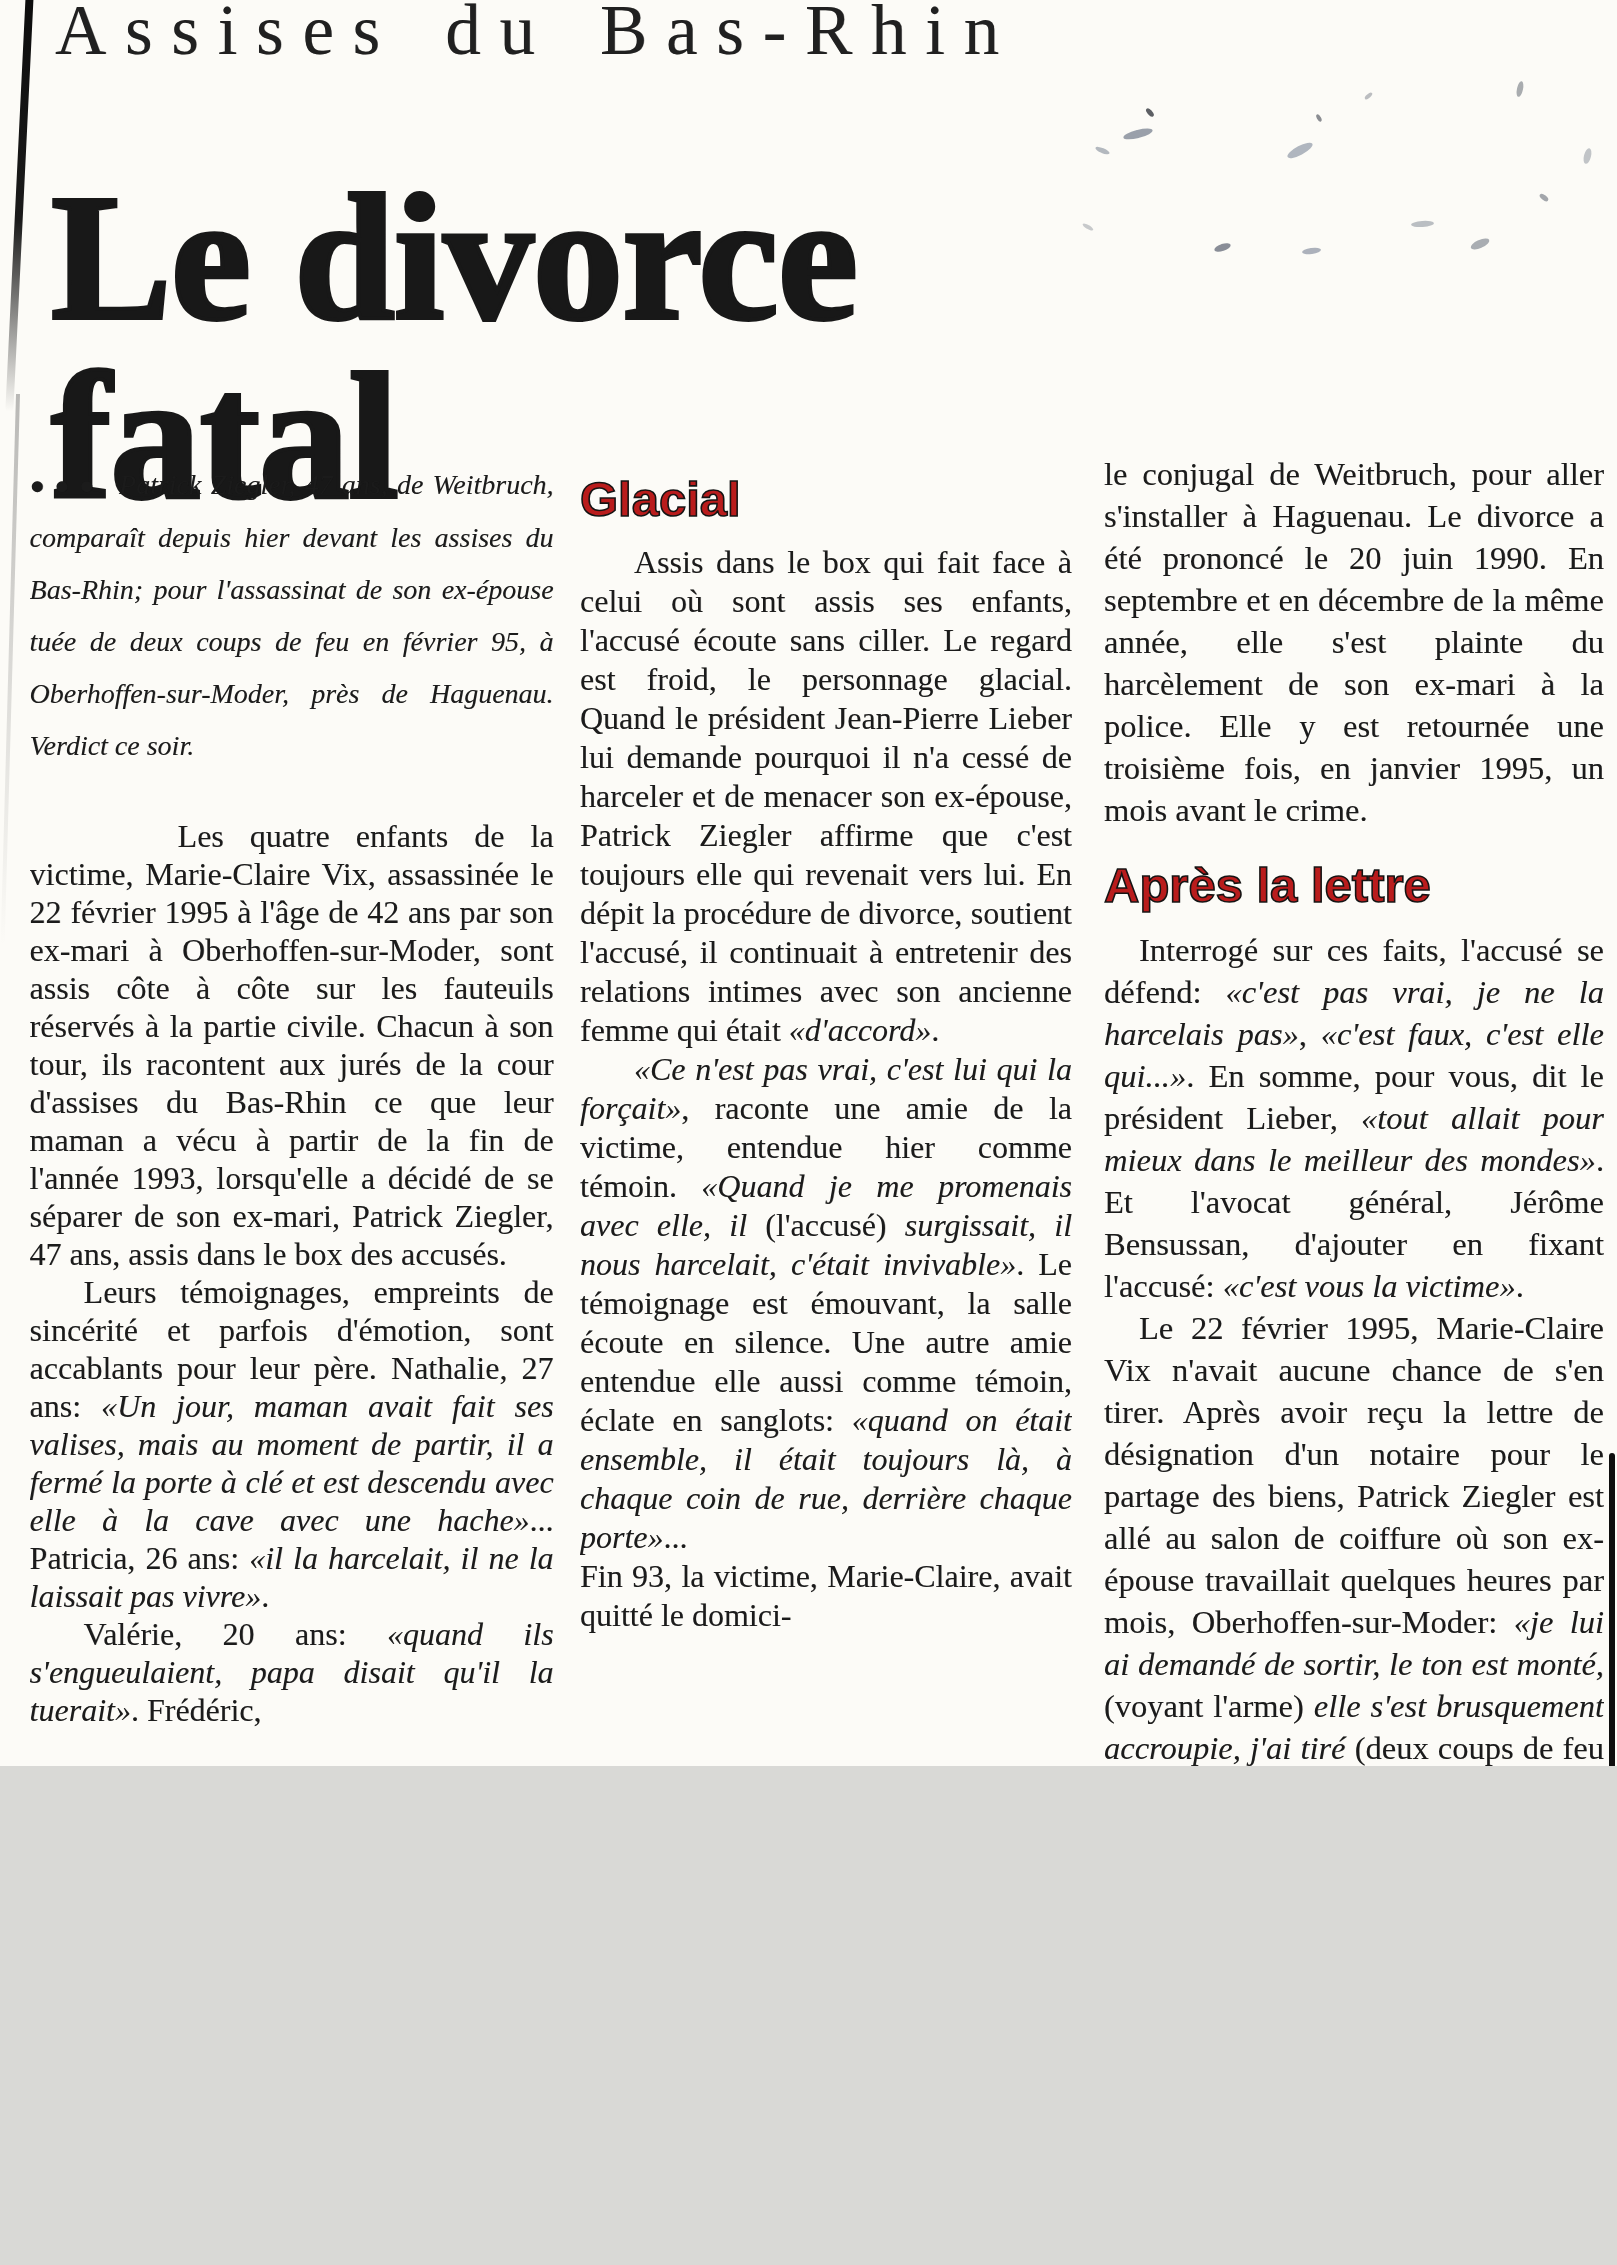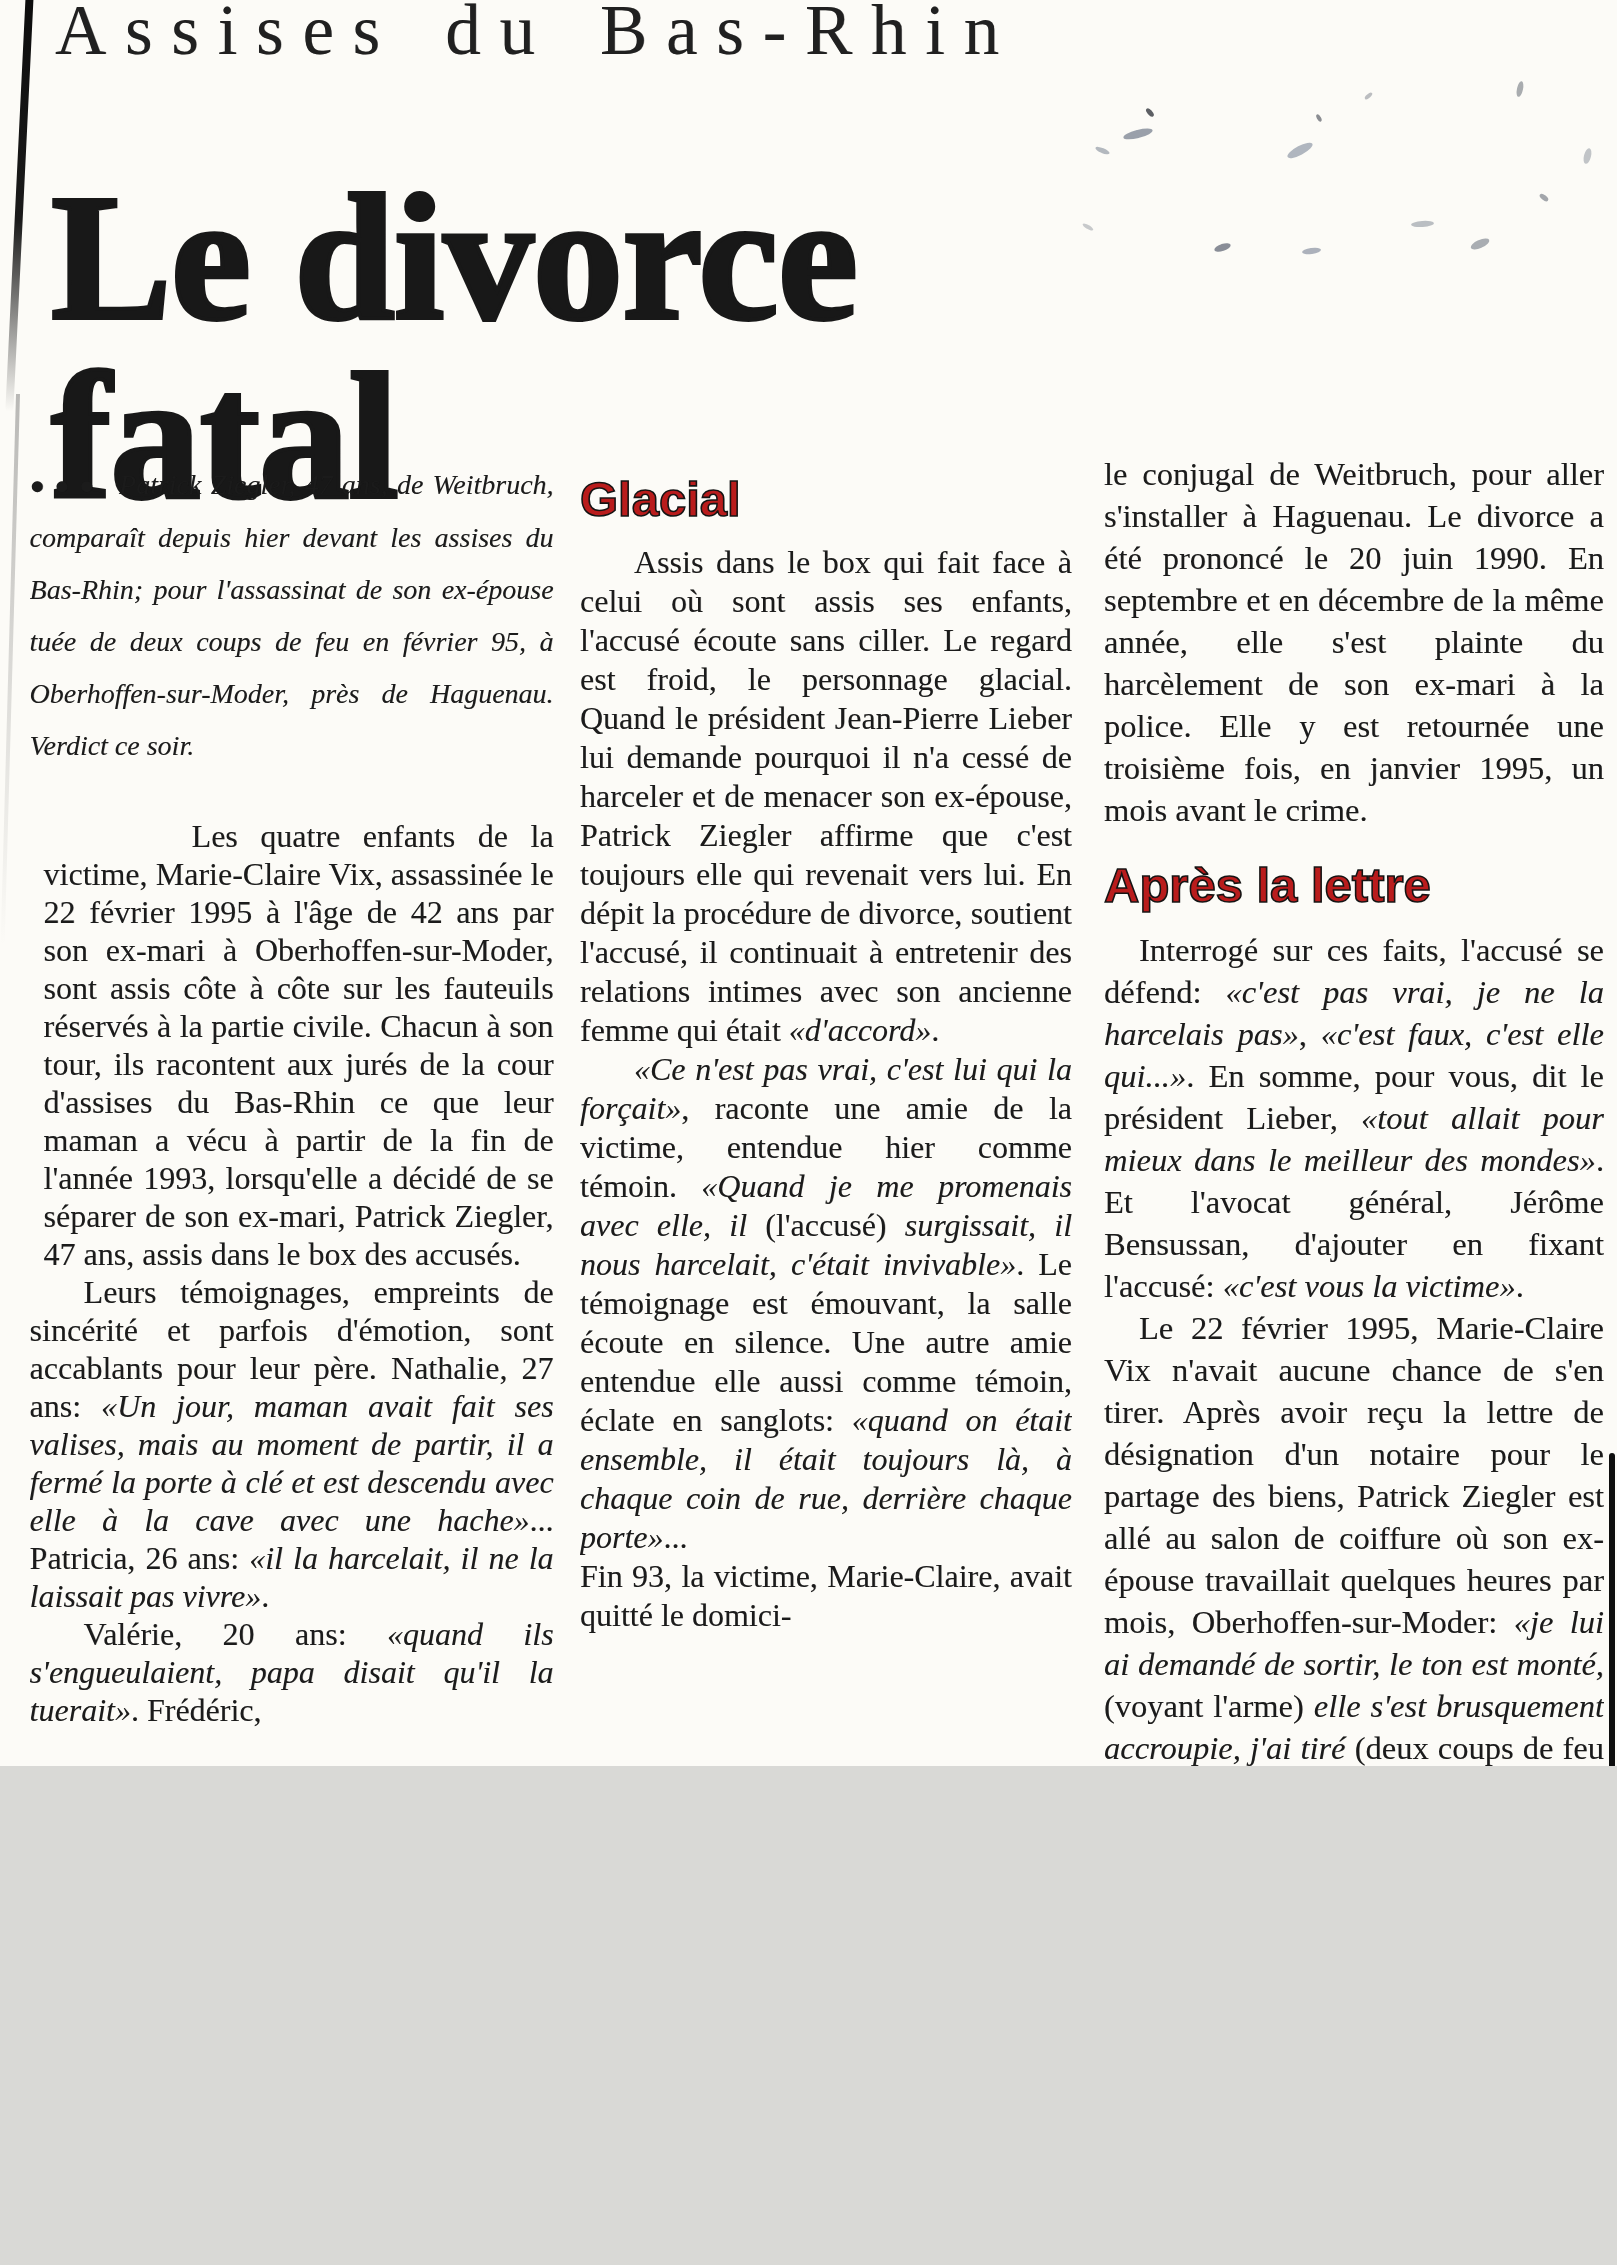--- a/index.html
+++ b/index.html
@@ -41,21 +41,21 @@
   .col-1{left:29.6px;top:459px;width:524px;height:1807px;font-size:32px;line-height:38px;}
   .col-2{left:580px;top:445px;width:492px;height:1820px;font-size:32px;line-height:39px;}
   .col-3{left:1104px;top:453px;width:500px;height:1813px;font-size:32.5px;line-height:42px;}
   .lead{
     font-size:28px;line-height:52px;
     margin:0 0 45px 0;
     font-style:italic;
   }
   .lead .seg-b{font-style:normal;letter-spacing:6.9px;font-size:.92em;}
   .body-p{margin:0;}
-  .ind-xl{text-indent:148px;margin-left:14px;}
+  .ind-xl{text-indent:148px;}
   .ind-md{text-indent:54px;}
   .ind-sm{text-indent:35px;}
   .ind-none{text-indent:0;}
   .seg-r{font-style:normal;}
   .seg-i{font-style:italic;}
   .subhead{
     font-family:"Liberation Sans", sans-serif;
     font-weight:bold;
     font-size:49px;line-height:1;
     margin:29.6px 0 19.7px 0;

